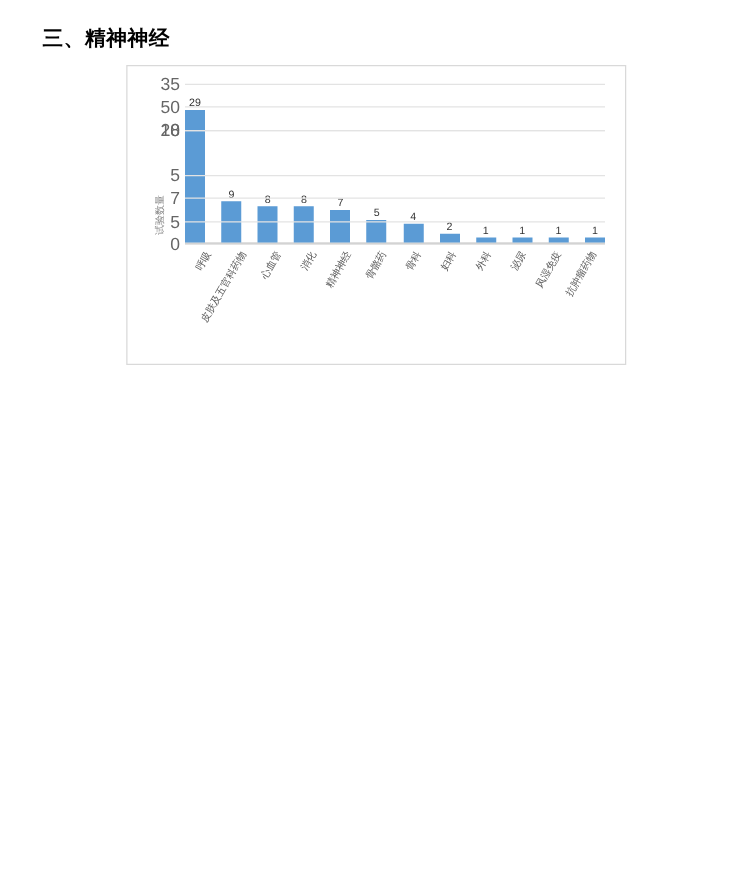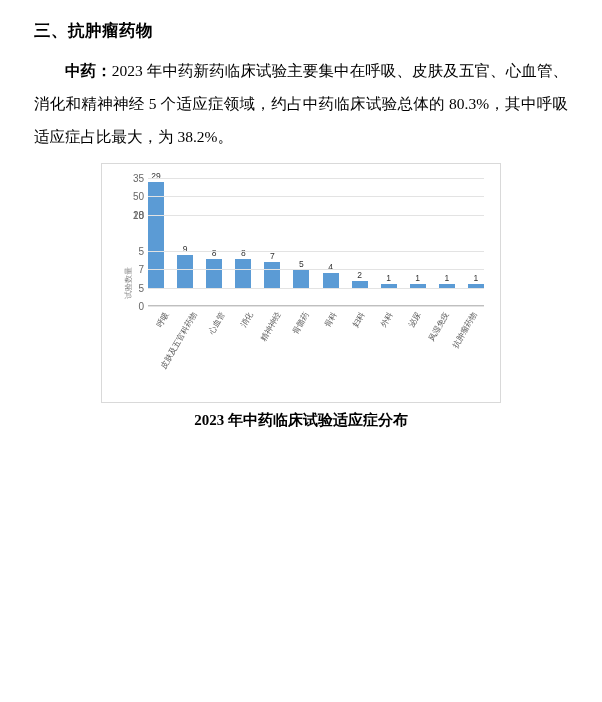--- a/index.html
+++ b/index.html
@@ -75,37 +75,37 @@
     left: 0;
     width: 100%;
     height: 1px;
     background: #e3e3e3;
   }
   .ytick {
     position: absolute;
     right: 100%;
     margin-right: 4px;
     transform: translateY(-50%);
-    font-size: 10px;
+    font-size: 14px;
     color: #666666;
     font-family: "Liberation Sans", sans-serif;
     white-space: nowrap;
   }
   .axis-line-x {
     position: absolute;
     left: 0;
     bottom: 0;
     width: 100%;
     height: 1px;
     background: #bfbfbf;
   }
   .bars {
     position: absolute;
     left: 0;
-    bottom: 18px;
+    bottom: 1px;
     width: 100%;
     height: 128px;
     display: flex;
     align-items: flex-end;
     gap: 13px;
   }
   .bar-slot {
     flex: 1 1 0;
     height: 100%;
     position: relative;
@@ -152,25 +152,22 @@
     transform-origin: left top;
     transform: rotate(-60deg) translate(-100%, 0);
     text-align: right;
   }
 </style>
 </head>
 <body>
 
 <div class="page">
 
-  <h2 class="section-heading">三、抗肿瘤药物</h2>
-
-  <p class="para">
-    <b>中药</b><b>：</b><span>2023 年中药新药临床试验主要集中在呼吸、皮肤及五官、心血管、消化和精神神经 5 个适应症领域，约占中药临床试验总体的 80.3%，其中呼吸适应症占比最大，为 38.2%。</span>
-  </p>
+  <h2 class="section-heading">三、精神神经</h2>
+
 
   <div class="chart-figure">
     <div class="y-axis-title">试验数量</div>
 
     <div class="plot">
 
       <div class="axis-line-x"></div>
       <div class="bars">
           <div class="bar-slot">
             <div class="bar" style="height: 106.057px; background: rgb(91, 155, 213);">
@@ -292,16 +289,15 @@
         </div>
         <div class="xlabel-slot">
           <span class="xlabel">风湿免疫</span>
         </div>
         <div class="xlabel-slot">
           <span class="xlabel">抗肿瘤药物</span>
         </div>
       </div>
   </div>
 
-  <div class="chart-caption">2023 年中药临床试验适应症分布</div>
 
 
 </div>
 
 </body></html>

